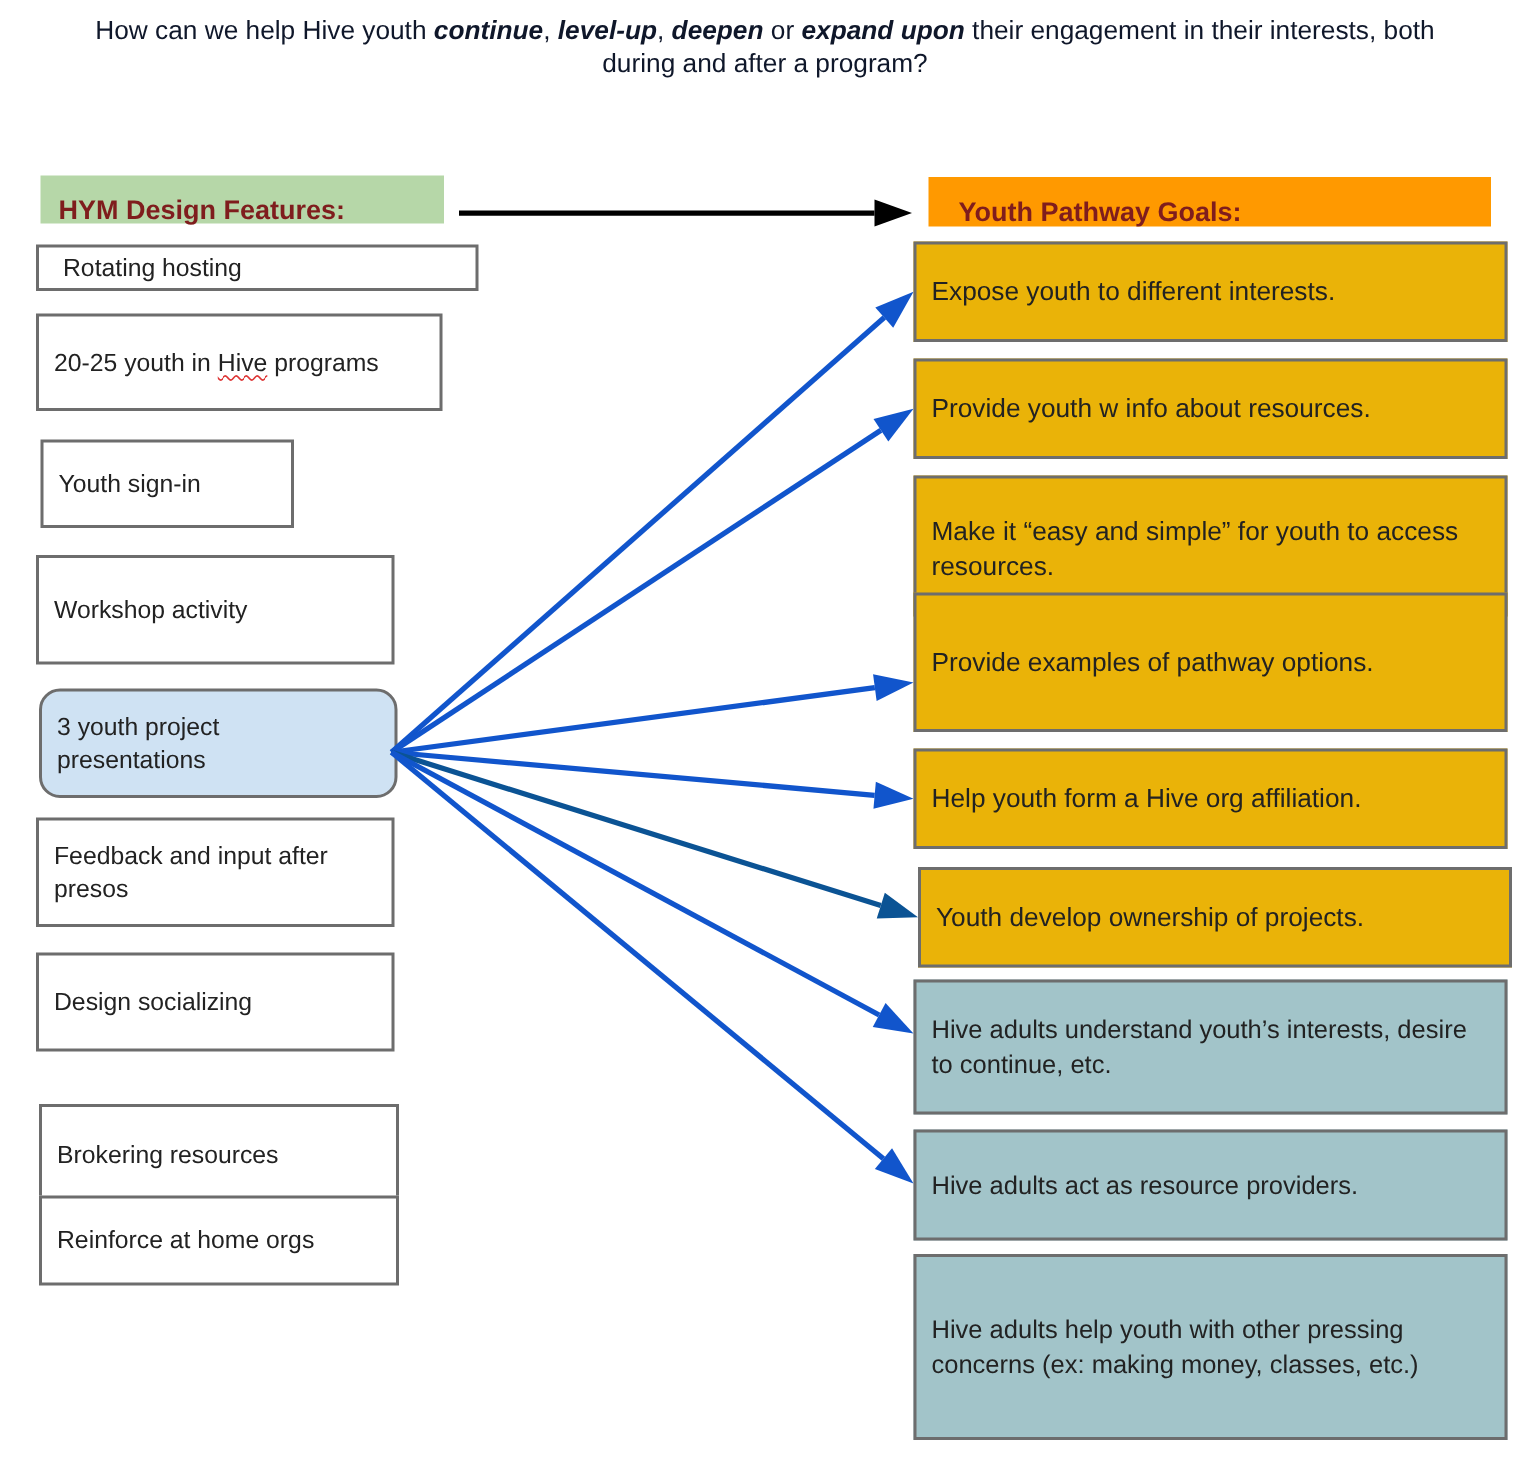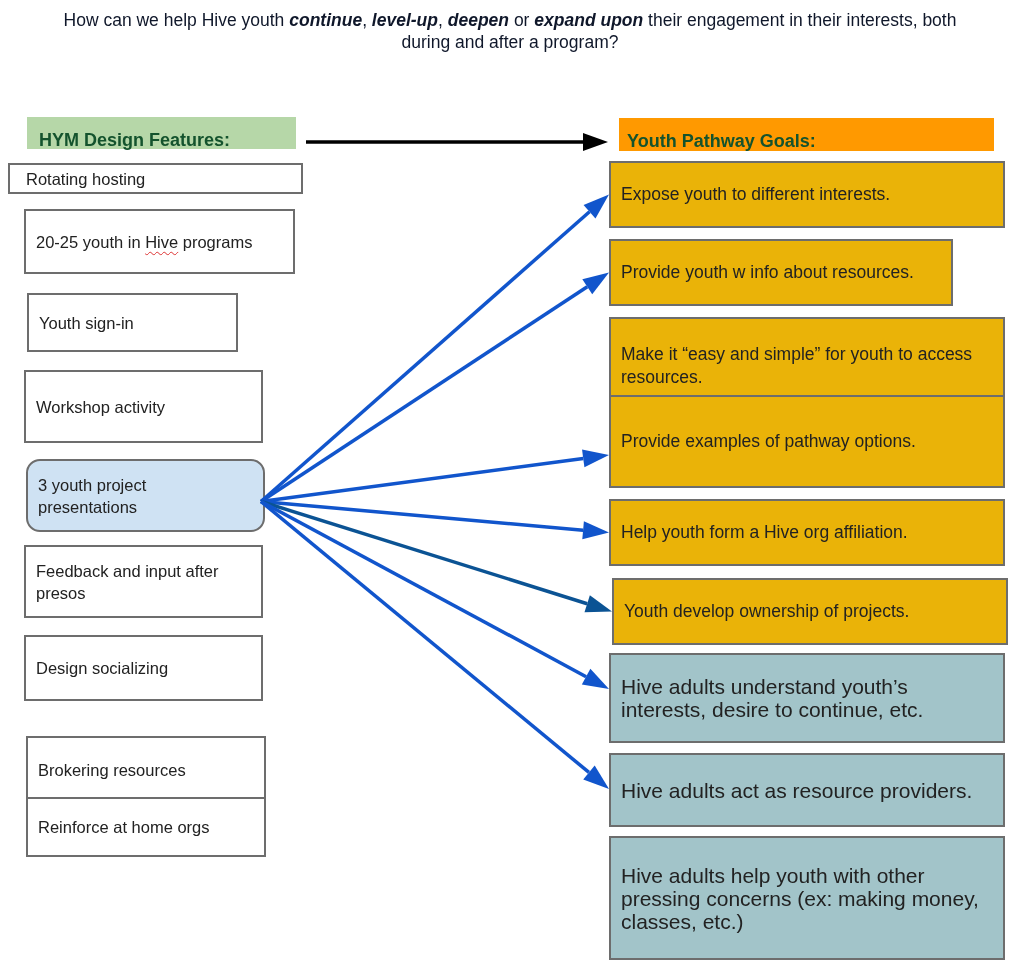--- a/index.html
+++ b/index.html
@@ -1,50 +1,50 @@
 <!DOCTYPE html>
 <html><head>
   <meta charset="utf-8">
   <style>
     html, body { margin: 0; padding: 0; background: #ffffff; }
     body { width: 1020px; height: 974px; position: relative; overflow: hidden;
            font-family: "Liberation Sans", sans-serif; color: #222222; }
     .question { position: absolute; left: 0; top: 9px; width: 1020px; text-align: center;
                 font-size: 17.5px; line-height: 22px; color: #0f172a; }
     .question b { font-style: italic; font-weight: bold; }
-    .hdr { position: absolute; font-weight: bold; font-size: 18px; color: #14532d;
+    .hdr { position: absolute; font-weight: bold; font-size: 18px; color: #7f1d1d;
            box-sizing: border-box; padding-top: 13px; }
     .hdr-left { left: 27px; top: 117px; width: 269px; height: 32px; background: #b6d7a8; padding-left: 12px; }
-    .hdr-right { left: 619px; top: 118px; width: 375px; height: 33px; background: #ff9900; padding-left: 8px; }
+    .hdr-right { left: 619px; top: 118px; width: 375px; height: 33px; background: #ff9900; padding-left: 20px; }
     .box { position: absolute; box-sizing: border-box; border: 2px solid #6d6d6d;
            font-size: 16.5px; line-height: 22px; display: flex; align-items: center; padding-left: 10px; }
     .feat { background: #ffffff; }
     .feat.hl { background: #cfe2f3; }
     .goal-y { background: #eab308; padding-left: 10px; font-size: 17.5px; line-height: 23px; }
-    .goal-b { background: #a2c4c9; padding-left: 10px; font-size: 21px; line-height: 23px; }
+    .goal-b { background: #a2c4c9; padding-left: 10px; font-size: 17px; line-height: 23px; }
     svg#arrows { position: absolute; left: 0; top: 0; }
     .spell { text-decoration: underline wavy #d33; text-decoration-thickness: 1px; text-underline-offset: 3px; }
   </style>
 </head>
 <body>
 
 <div class="question" id="question">
     <div style="width: 920px; margin: 0px auto;"><span>How can we help Hive youth </span><b>continue</b><span>, </span><b>level-up</b><span>, </span><b>deepen</b><span> or </span><b>expand upon</b><span> their engagement in their interests, both during and after a program?</span></div>
   </div>
 
 <div class="hdr hdr-left">HYM Design Features:</div>
 <div class="hdr hdr-right">Youth Pathway Goals:</div>
 
-<div class="box feat" id="f0" style="left:8px;top:163px;width:295px;height:31px;padding-left:16px;">
+<div class="box feat" id="f0" style="left:24px;top:163px;width:295px;height:31px;padding-left:16px;">
     <span>Rotating hosting</span>
   </div>
 <div class="box feat" id="f1" style="left:24px;top:209px;width:271px;height:65px;">
     <span>20-25 youth in <span class="spell">Hive</span> programs</span>
   </div>
-<div class="box feat" id="f2" style="left:27px;top:293px;width:211px;height:59px;">
+<div class="box feat" id="f2" style="left:27px;top:293px;width:169px;height:59px;">
     <span>Youth sign-in</span>
   </div>
 <div class="box feat" id="f3" style="left:24px;top:370px;width:239px;height:73px;">
     <span>Workshop activity</span>
   </div>
 <div class="box feat hl" id="f4" style="left:26px;top:459px;width:239px;height:73px;padding-right:60px;border-radius:14px;">
     <span>3 youth project presentations</span>
   </div>
 <div class="box feat" id="f5" style="left:24px;top:545px;width:239px;height:73px;padding-right:20px;">
     <span>Feedback and input after presos</span>
@@ -55,21 +55,21 @@
 <div class="box feat" id="f7" style="left:26px;top:736px;width:240px;height:67px;">
     <span>Brokering resources</span>
   </div>
 <div class="box feat" id="f8" style="left:26px;top:797px;width:240px;height:60px;">
     <span>Reinforce at home orgs</span>
   </div>
 
 <div class="box goal-y" id="g0" style="left:609px;top:161px;width:396px;height:67px;">
     <span>Expose youth to different interests.</span>
   </div>
-<div class="box goal-y" id="g1" style="left:609px;top:239px;width:344px;height:67px;">
+<div class="box goal-y" id="g1" style="left:609px;top:239px;width:396px;height:67px;">
     <span>Provide youth w info about resources.</span>
   </div>
 <div class="box goal-y" id="g2" style="left:609px;top:317px;width:396px;height:94px;padding-right:30px;align-items:flex-start;padding-top:24px;">
     <span>Make it “easy and simple” for youth to access resources.</span>
   </div>
 <div class="box goal-y" id="g3" style="left:609px;top:395px;width:396px;height:93px;">
     <span>Provide examples of pathway options.</span>
   </div>
 <div class="box goal-y" id="g4" style="left:609px;top:499px;width:396px;height:67px;">
     <span>Help youth form a Hive org affiliation.</span>

